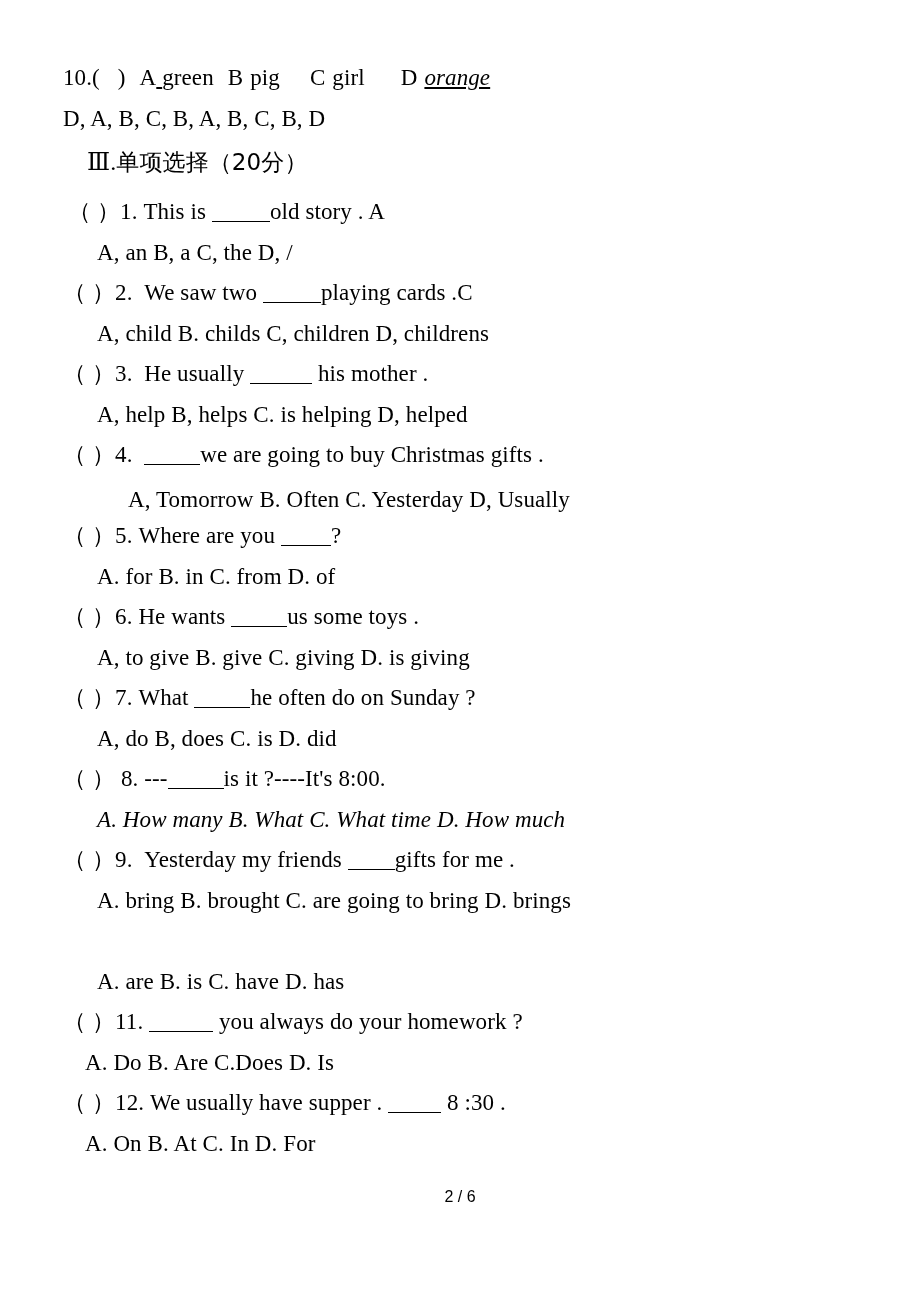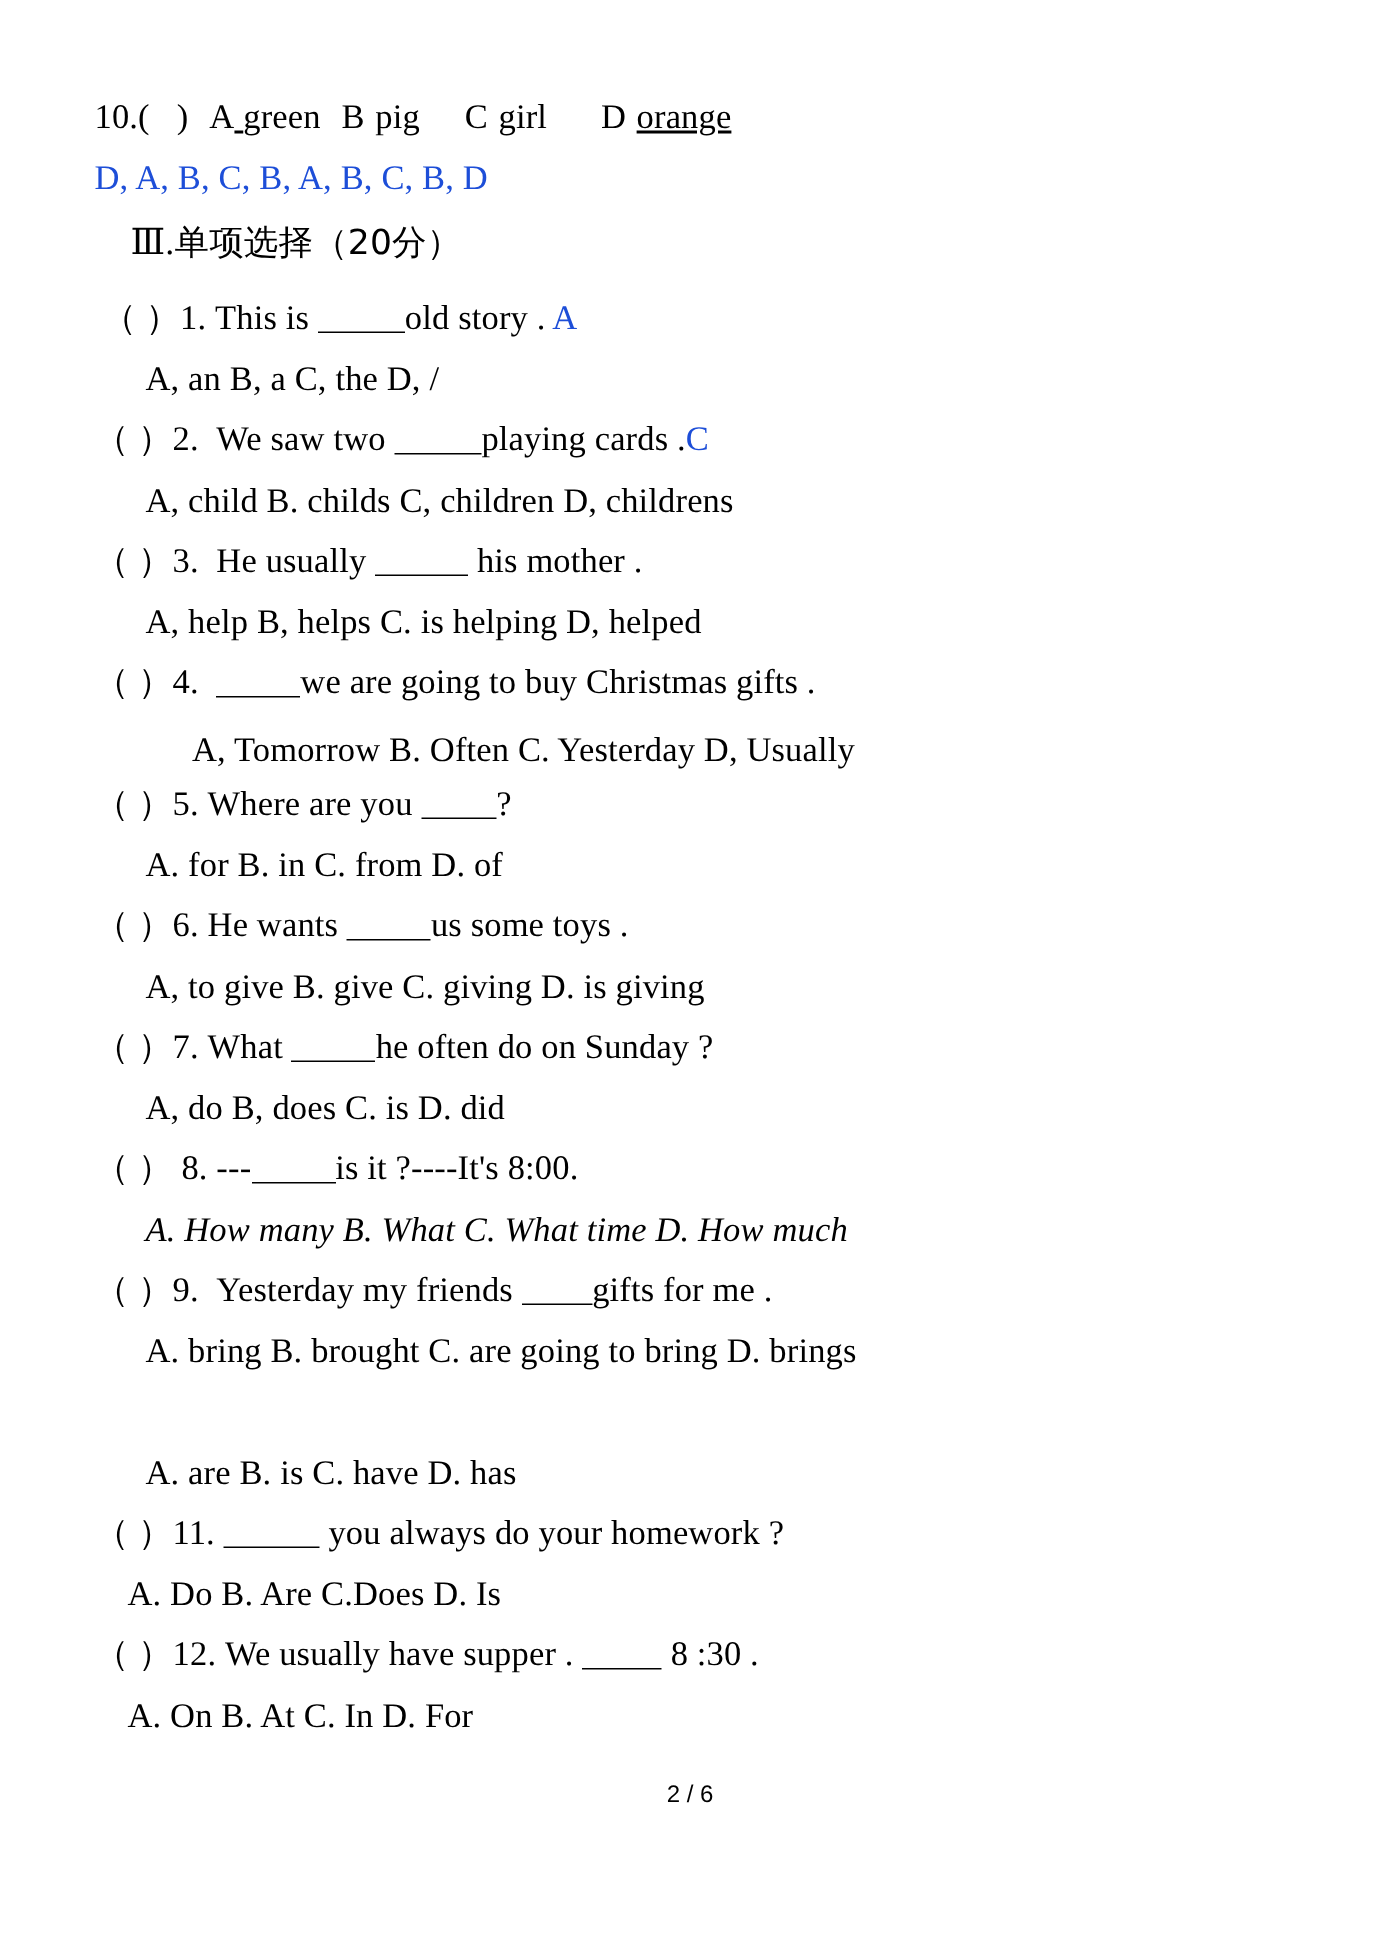--- a/index.html
+++ b/index.html
@@ -31,21 +31,21 @@
     line-height: 1;
     letter-spacing: 0.1px;
   }
 
   
   .lvl-q   { left: 66px; }
   .lvl-opt { left: 97px; }
   .lvl-opt-b { left: 85px; }
   .lvl-flush { left: 63px; }
 
-  .red { color: #1d4ed8; }
+  .red { color: #000000; }
 
   
   .blank {
     display: inline-block;
     border-bottom: 1.6px solid #000;
     vertical-align: -3px;
     height: 14px;
   }
   .blank.w1 { width: 58px; }
   .blank.w2 { width: 58px; }
@@ -53,21 +53,21 @@
   .blank.w4 { width: 56px; }
   .blank.w5 { width: 50px; }
   .blank.w6 { width: 56px; }
   .blank.w7 { width: 56px; }
   .blank.w8 { width: 56px; }
   .blank.w9 { width: 47px; }
   .blank.w10 { width: 57px; }
   .blank.w11 { width: 64px; }
   .blank.w12 { width: 53px; }
 
-  .uline { text-decoration: underline; text-underline-offset: 2px; }
+  .uline { text-decoration: underline; text-underline-offset: 2px; font-style: italic; }
 
   
   .hdr-q10 {
     top: 66px;
     left: 63px;
     font-size: 23px;
   }
   .hdr-q10 .sp1 { display:inline-block; width: 18px; }
   .hdr-q10 .sp2 { display:inline-block; width: 14px; }
   .hdr-q10 .sp3 { display:inline-block; width: 30px; }

